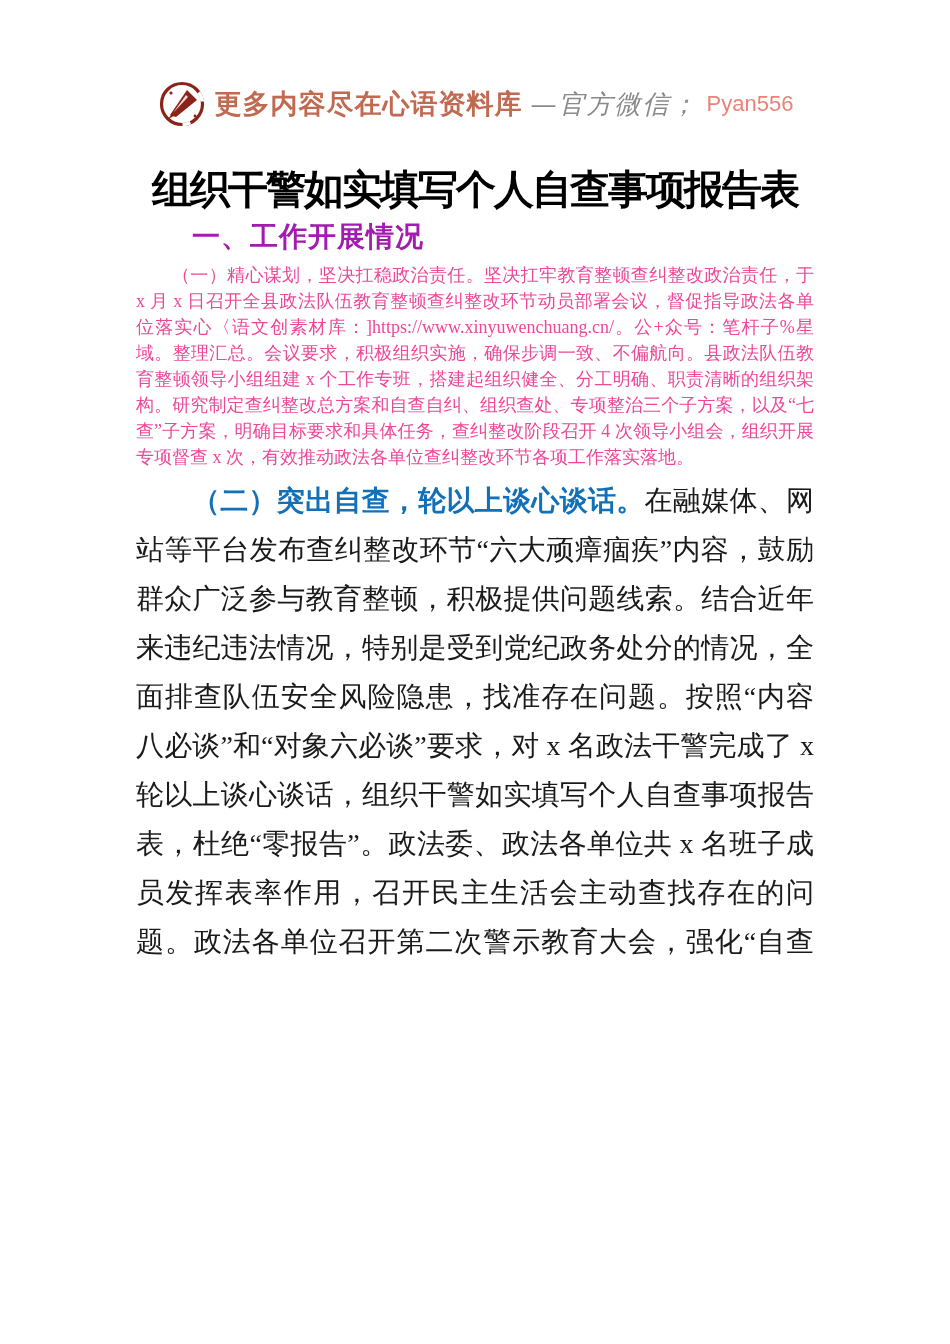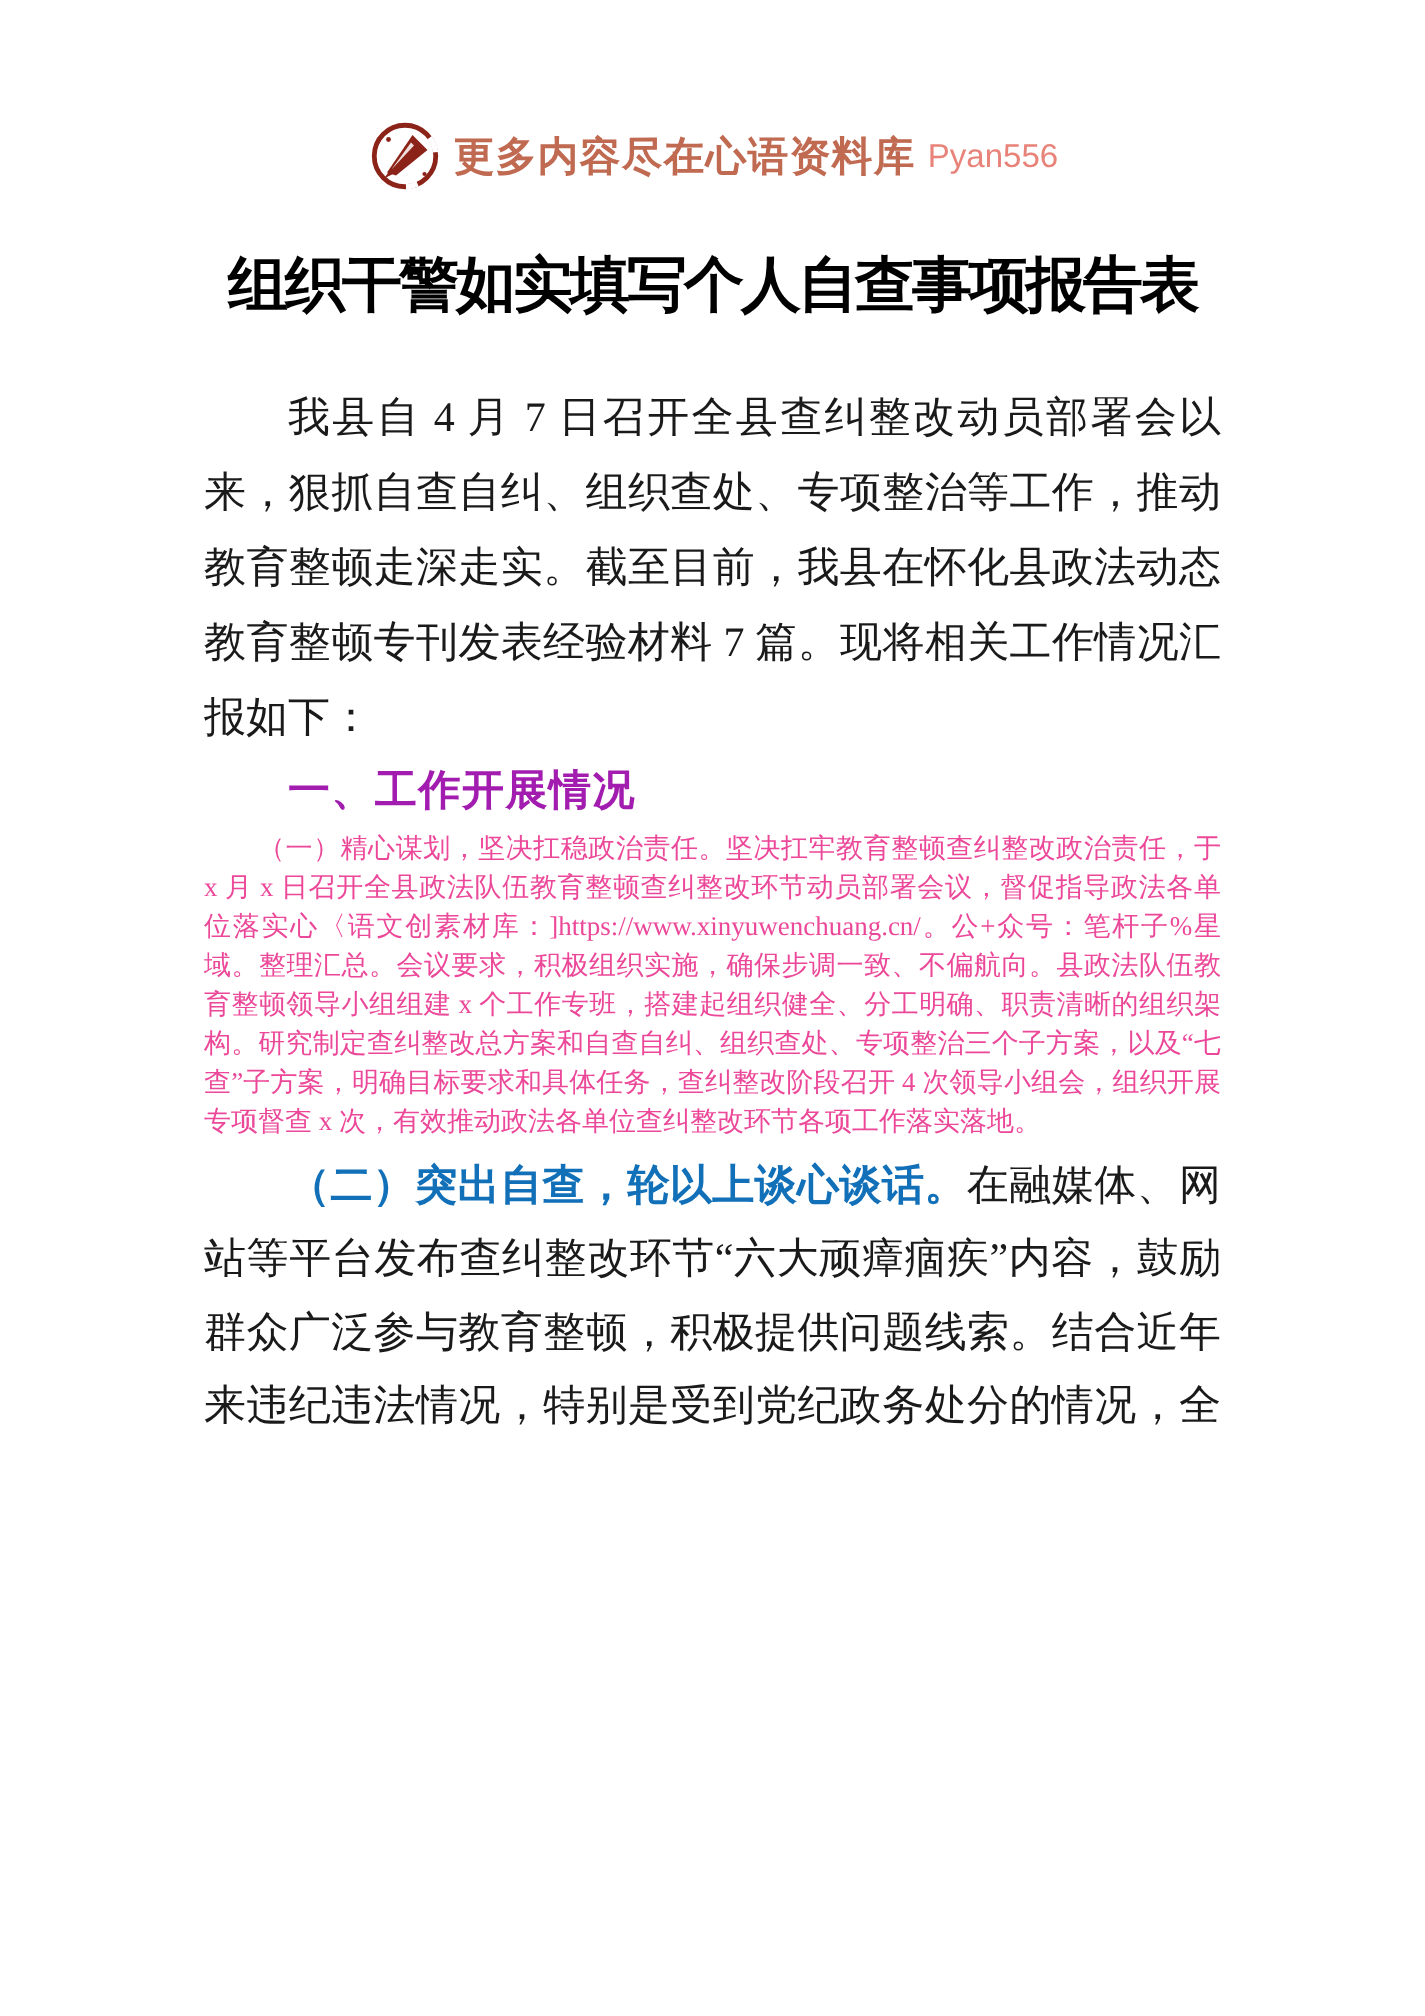--- a/index.html
+++ b/index.html
@@ -76,27 +76,27 @@
     <svg class="logo" viewBox="0 0 50 52" aria-hidden="true">
       <circle cx="25" cy="26" r="20.5" fill="none" stroke="#8c2318" stroke-width="3.2"></circle>
       <circle cx="25" cy="26" r="20.5" fill="none" stroke="#ffffff" stroke-width="3.6" stroke-dasharray="10 26 8 84" transform="rotate(-35 25 26)"></circle>
       <path d="M13 37 L30 12 L40 22 L19 39 Z" fill="#8c2318"></path>
       <path d="M16 35 L29 17 L31 19 Z" fill="#ffffff" opacity="0.85"></path>
       <path d="M11 41 L16 34 L19 37 Z" fill="#8c2318"></path>
       <circle cx="14" cy="15" r="1.6" fill="#8c2318"></circle>
       <circle cx="38" cy="38" r="1.4" fill="#8c2318"></circle>
     </svg>
     <span class="wm-brand">更多内容尽在心语资料库</span>
+    <span class="wm-sep">—官方微信；</span>
     <span class="wm-id">Pyan556</span>
   </header>
 
   <main>
     <h1 class="doc-title">组织干警如实填写个人自查事项报告表</h1>
 
-    <p class="intro-para">我县自 4 月 7 日召开全县查纠整改动员部署会以来，狠抓自查自纠、组织查处、专项整治等工作，推动教育整顿走深走实。截至目前，我县在怀化县政法动态教育整顿专刊发表经验材料 7 篇。现将相关工作情况汇报如下：</p>
 
     <h2 class="section-red">一、工作开展情况</h2>
 
     <p class="sub-small">（一）精心谋划，坚决扛稳政治责任。坚决扛牢教育整顿查纠整改政治责任，于 x 月 x 日召开全县政法队伍教育整顿查纠整改环节动员部署会议，督促指导政法各单位落实心〈语文创素材库：]https://www.xinyuwenchuang.cn/。公+众号：笔杆子%星域。整理汇总。会议要求，积极组织实施，确保步调一致、不偏航向。县政法队伍教育整顿领导小组组建 x 个工作专班，搭建起组织健全、分工明确、职责清晰的组织架构。研究制定查纠整改总方案和自查自纠、组织查处、专项整治三个子方案，以及“七查”子方案，明确目标要求和具体任务，查纠整改阶段召开 4 次领导小组会，组织开展专项督查 x 次，有效推动政法各单位查纠整改环节各项工作落实落地。</p>
 
     <p class="sub-large"><span class="lead-blue">（二）突出自查，轮以上谈心谈话。</span><span>在融媒体、网站等平台发布查纠整改环节“六大顽瘴痼疾”内容，鼓励群众广泛参与教育整顿，积极提供问题线索。结合近年来违纪违法情况，特别是受到党纪政务处分的情况，全面排查队伍安全风险隐患，找准存在问题。按照“内容八必谈”和“对象六必谈”要求，对 x 名政法干警完成了 x 轮以上谈心谈话，组织干警如实填写个人自查事项报告表，杜绝“零报告”。政法委、政法各单位共 x 名班子成员发挥表率作用，召开民主生活会主动查找存在的问题。政法各单位召开第二次警示教育大会，强化“自查从宽、被查从严”政策宣传与解读，</span></p>
   </main>
 
 </div>
 

